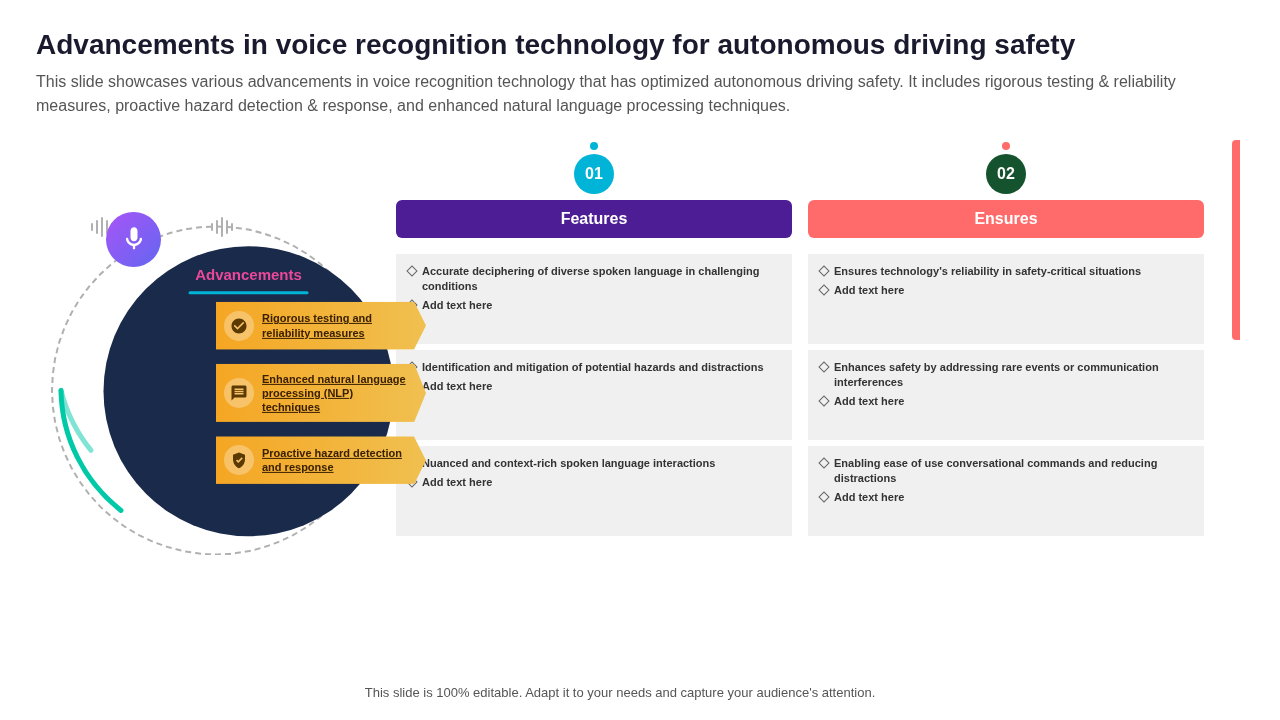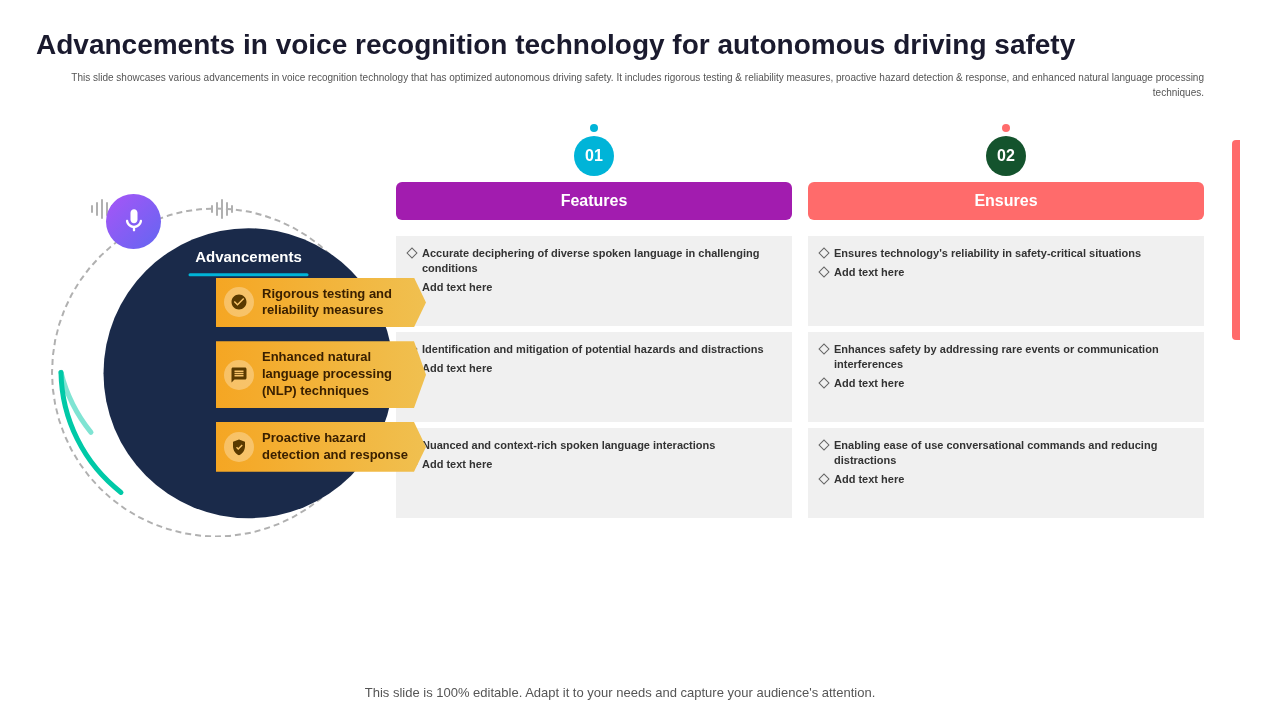--- a/index.html
+++ b/index.html
@@ -22,26 +22,25 @@
     
     .title {
       font-size: 28px;
       font-weight: 700;
       color: #1a1a2e;
       line-height: 1.2;
       margin-bottom: 8px;
     }
 
     .subtitle {
-      font-size: 10px;
+      font-size: 16px;
       color: #555;
       line-height: 1.5;
       margin-bottom: 14px;
       max-width: 1200px;
-      text-align: right;
     }
 
     
     .content-area {
       display: flex;
       align-items: flex-start;
       gap: 0px;
       height: 530px;
     }
 
@@ -90,21 +89,21 @@
       transform: translate(-45%, -52%);
       z-index: 2;
       display: flex;
       flex-direction: column;
       align-items: center;
       justify-content: flex-start;
       padding-top: 20px;
     }
 
     .advancements-title {
-      color: #ffffff;
+      color: #ec4899;
       font-size: 15px;
       font-weight: 700;
       text-align: center;
       margin-bottom: 8px;
     }
 
     .advancements-line {
       width: 120px;
       height: 3px;
       background: #00b4d8;
@@ -170,24 +169,25 @@
       border-radius: 50%;
       background: rgba(255,255,255,0.3);
       display: flex;
       align-items: center;
       justify-content: center;
       flex-shrink: 0;
       font-size: 14px;
     }
 
     .banner-text {
-      font-size: 13px;
+      font-size: 11px;
       font-weight: 700;
       color: #3a2000;
       line-height: 1.3;
+      text-decoration: underline;
     }
 
     
     .right-section {
       flex: 1;
       display: flex;
       gap: 16px;
       height: 100%;
       padding-top: 10px;
     }
@@ -237,21 +237,21 @@
     .col-title-btn {
       padding: 10px 20px;
       border-radius: 6px;
       color: #fff;
       font-size: 16px;
       font-weight: 700;
       text-align: center;
       width: 100%;
     }
 
-    .col-title-btn.teal { background: #a21caf; }
+    .col-title-btn.teal { background: #4c1d95; }
     .col-title-btn.coral { background: #ff6b6b; }
 
     
     .cards-container {
       display: flex;
       flex-direction: column;
       gap: 6px;
       margin-top: 8px;
     }
 

